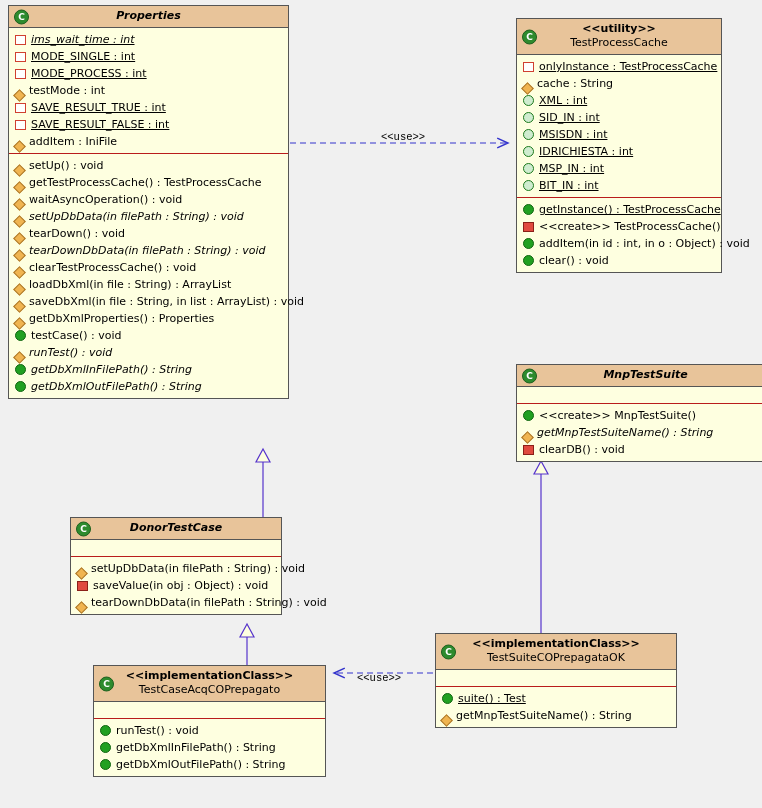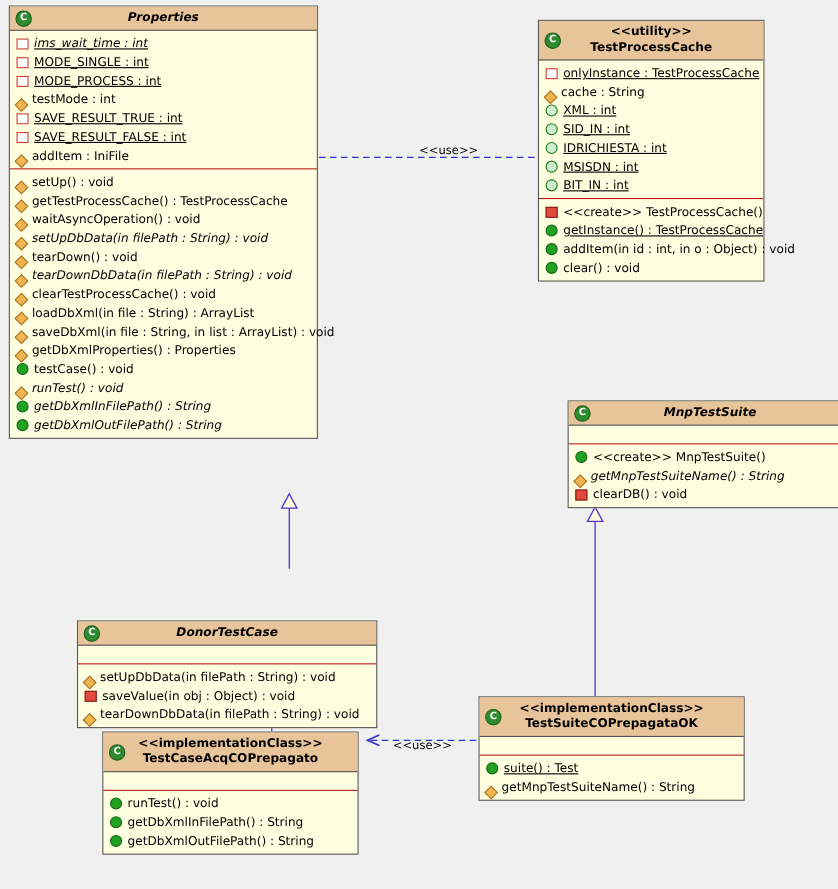--- a/index.html
+++ b/index.html
@@ -23,21 +23,21 @@
   }
   .uml .hdr{
     background:#e8c49a;
     border-bottom:1px solid #555;
     padding:3px 4px 4px 4px;
     text-align:center;
     line-height:14px;
     position:relative;
   }
   .uml .hdr .stereo{display:block;font-weight:bold;font-size:11px;}
-  .uml .hdr .cname{display:block;font-weight:bold;font-size:11px;}
+  .uml .hdr .cname{display:block;font-weight:normal;font-size:11px;}
   .uml .hdr .cname.ital{font-style:italic;font-weight:bold;}
   .uml .sec{
     padding:3px 2px 3px 2px;
   }
   .uml .sec.divider{border-top:1px solid #b91c1c;}
   .uml .sec.empty{height:16px;padding:0;}
   .row{
     display:flex;
     align-items:center;
     line-height:15px;
@@ -83,21 +83,21 @@
   }
   .vis.priv{ 
     background:#e04a3f;border:1px solid #8a2019;width:8px;height:8px;
   }
   .vis.pkg{ 
     background:#fff;border:1.5px solid #d04030;width:8px;height:8px;
   }
 
   svg.links{position:absolute;left:0;top:0;width:762px;height:808px;pointer-events:none;}
   .lbl{
-    position:absolute;font-size:10.5px;color:#000;background:transparent;white-space:nowrap;
+    position:absolute;font-size:10.5px;color:#000;background:transparent;white-space:nowrap;font-family:Liberation Mono, monospace;
   }
 </style>
 </head>
 <body>
 
 <div class="canvas">
 
   <svg class="links" xmlns="http://www.w3.org/2000/svg">
     <defs>
       <marker id="openarrow" markerWidth="12" markerHeight="12" refX="10" refY="5" orient="auto">
@@ -223,21 +223,21 @@
           <span class="vis pub-op"></span>
           <span class="txt it">getDbXmlInFilePath() : String</span>
         </div>
       <div class="row">
           <span class="vis pub-op"></span>
           <span class="txt it">getDbXmlOutFilePath() : String</span>
         </div>
     </div>
   </div>
 
-  <div class="uml" style="left:489px;top:18px;width:206px;">
+  <div class="uml" style="left:516px;top:18px;width:206px;">
     <div class="hdr">
       <span class="classicon"></span>
       <span class="stereo">&lt;&lt;utility&gt;&gt;</span>
       <span class="cname">TestProcessCache</span>
     </div>
     <div class="sec">
       <div class="row">
           <span class="vis pkg"></span>
           <span class="txt u">onlyInstance : TestProcessCache</span>
         </div>
@@ -248,42 +248,46 @@
       <div class="row">
           <span class="vis pub-attr"></span>
           <span class="txt u">XML : int</span>
         </div>
       <div class="row">
           <span class="vis pub-attr"></span>
           <span class="txt u">SID_IN : int</span>
         </div>
       <div class="row">
           <span class="vis pub-attr"></span>
+          <span class="txt u">MSISDN : int</span>
+        </div>
+      <div class="row">
+          <span class="vis pub-attr"></span>
           <span class="txt u">IDRICHIESTA : int</span>
         </div>
       <div class="row">
           <span class="vis pub-attr"></span>
-          <span class="txt u">MSISDN : int</span>
+          <span class="txt u">MSP_IN : int</span>
         </div>
       <div class="row">
           <span class="vis pub-attr"></span>
           <span class="txt u">BIT_IN : int</span>
         </div>
     </div>
     <div class="sec divider">
+      <div class="row">
+          <span class="vis pub-op"></span>
+          <span class="txt u">getInstance() : TestProcessCache</span>
+        </div>
       <div class="row">
           <span class="vis priv"></span>
           <span class="txt">&lt;&lt;create&gt;&gt; TestProcessCache()</span>
         </div>
       <div class="row">
           <span class="vis pub-op"></span>
-          <span class="txt u">getInstance() : TestProcessCache</span>
-        </div>
-      <div class="row">
-          <span class="vis pub-op"></span>
           <span class="txt">addItem(in id : int, in o : Object) : void</span>
         </div>
       <div class="row">
           <span class="vis pub-op"></span>
           <span class="txt">clear() : void</span>
         </div>
     </div>
   </div>
 
   <div class="uml" style="left:516px;top:364px;width:259px;">
@@ -301,21 +305,21 @@
           <span class="vis prot"></span>
           <span class="txt it">getMnpTestSuiteName() : String</span>
         </div>
       <div class="row">
           <span class="vis priv"></span>
           <span class="txt">clearDB() : void</span>
         </div>
     </div>
   </div>
 
-  <div class="uml" style="left:70px;top:517px;width:273px;margin-top:47px;">
+  <div class="uml" style="left:70px;top:517px;width:212px;">
     <div class="hdr">
       <span class="classicon"></span>
       <span class="cname ital">DonorTestCase</span>
     </div>
     <div class="sec empty"></div>
     <div class="sec divider">
       <div class="row">
           <span class="vis prot"></span>
           <span class="txt">setUpDbData(in filePath : String) : void</span>
         </div>

